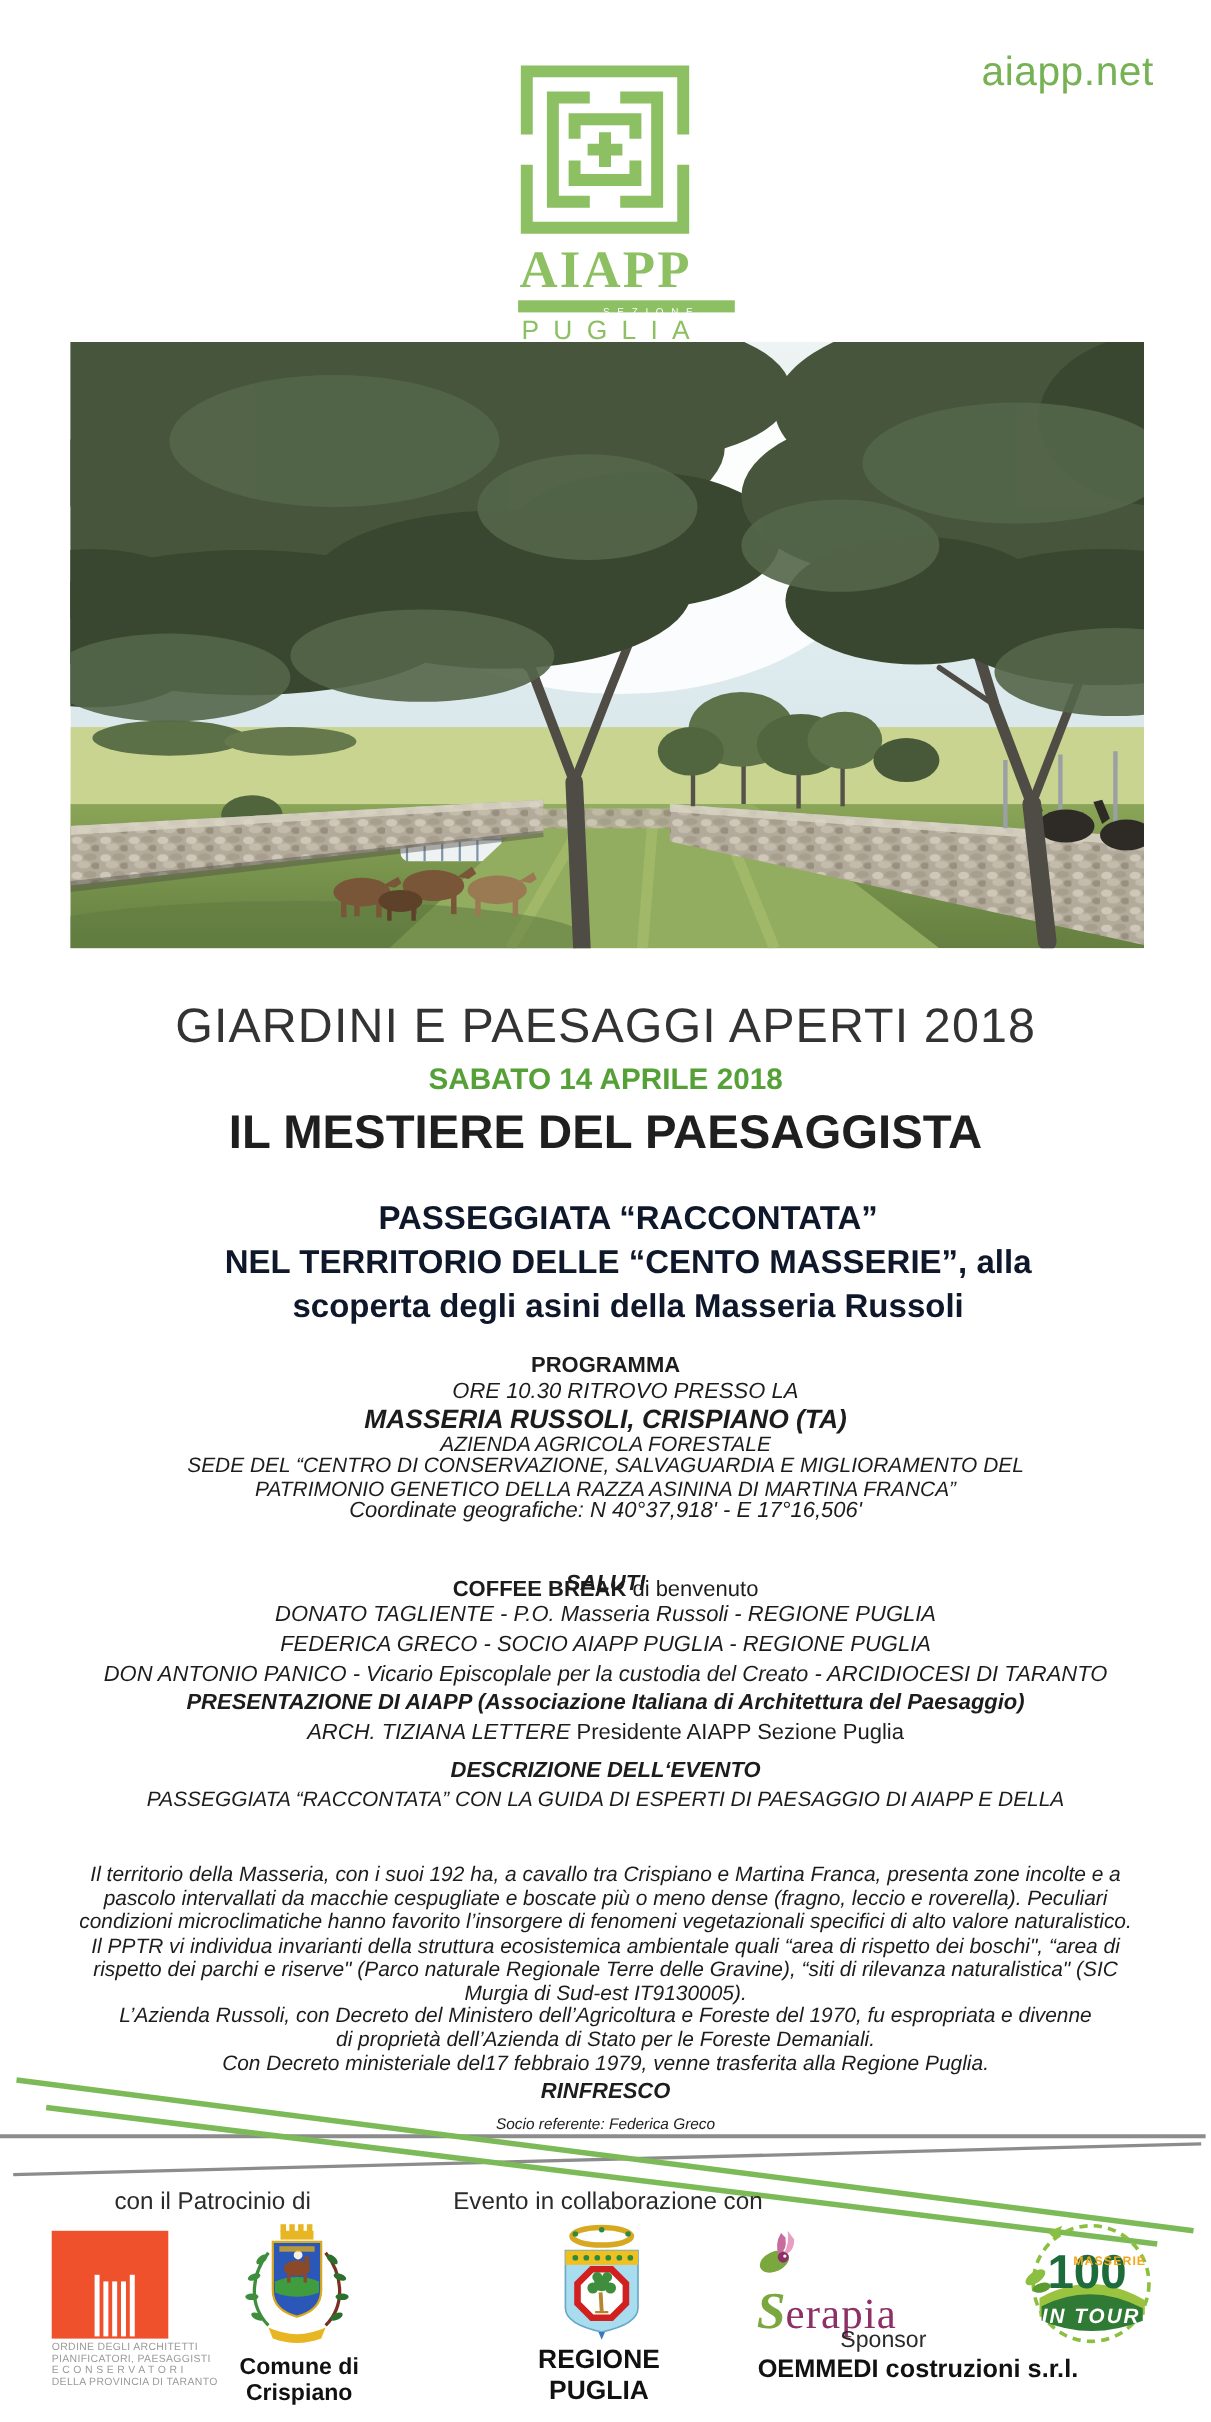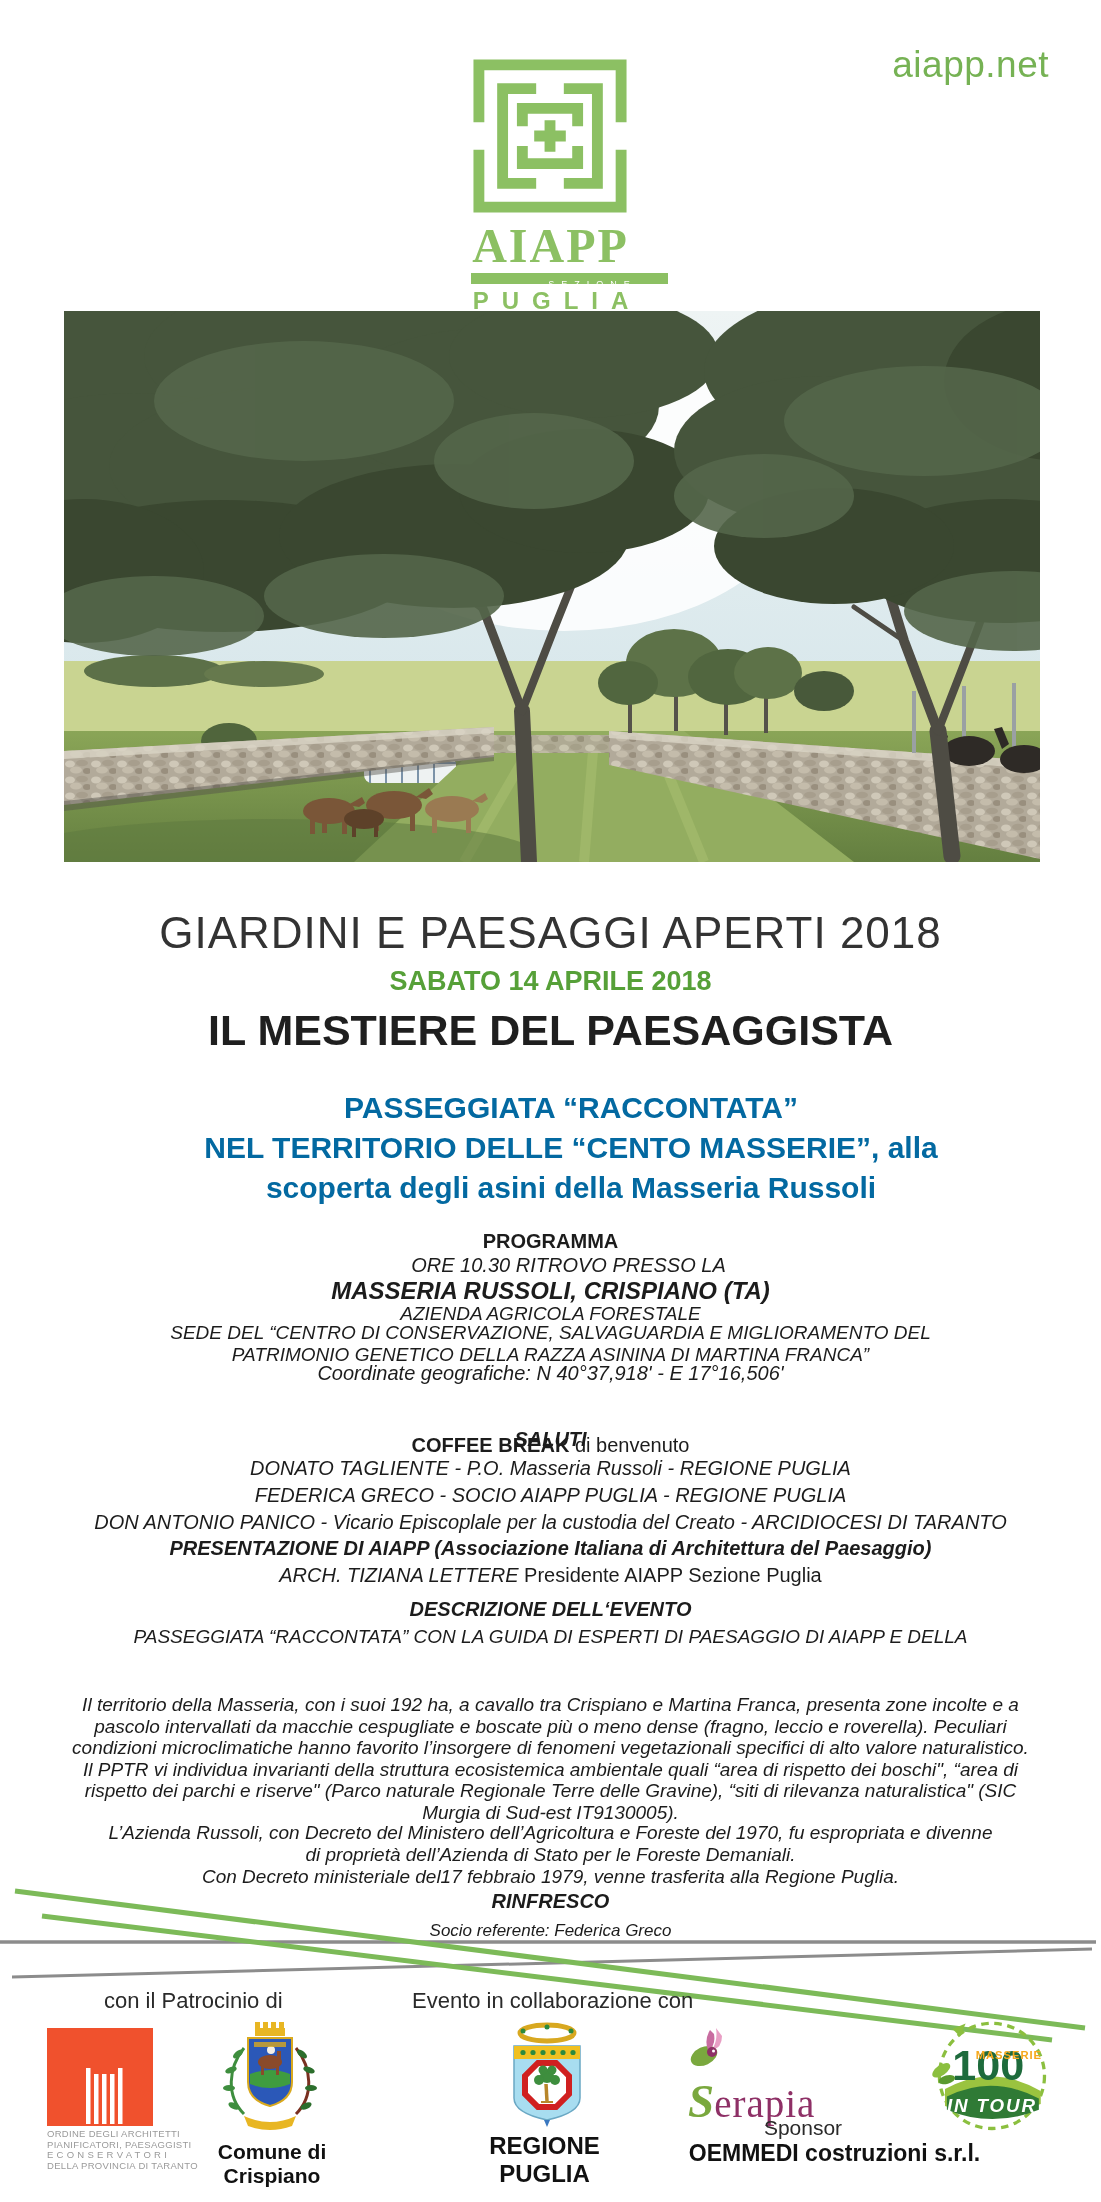--- a/index.html
+++ b/index.html
@@ -5,37 +5,37 @@
   html,body{margin:0;padding:0;background:#ffffff;}
   body{font-family:"Liberation Sans",sans-serif;color:#2e2e2e;}
   #page{position:relative;width:1101px;height:2202px;background:#ffffff;overflow:hidden;margin:0 auto;}
   .abs{position:absolute;}
   .ctr{left:0;right:0;text-align:center;}
   
   .site{top:44px;right:52px;font-size:37px;color:#76b254;letter-spacing:.5px;}
   .logo-acronym{top:218px;font-family:"Liberation Serif",serif;font-weight:700;font-size:48px;color:#8cc063;letter-spacing:2px;}
   .logo-bar{top:273px;left:471px;width:158px;height:11px;background:#8cc063;text-align:center;padding-left:39px;}
   .logo-bar span{color:#ffffff;font-size:9px;letter-spacing:7px;line-height:11px;display:inline-block;padding-left:7px;}
-  .logo-region{top:287px;font-size:24px;color:#8cc063;letter-spacing:13px;text-indent:13px;font-weight:700;}
+  .logo-region{top:287px;font-size:24px;color:#8cc063;letter-spacing:13px;text-indent:13px;font-weight:400;}
   
   .title-main{top:908px;font-size:44px;color:#333333;letter-spacing:1px;}
   .title-date{top:966px;font-size:27px;font-weight:700;color:#56a038;}
   .title-sub{top:1006px;font-size:43px;font-weight:700;color:#1f1f1f;}
-  .theme{top:1088px;font-size:30px;font-weight:700;color:#0369a1;line-height:40px;margin-left:41px;}
+  .theme{top:1088px;font-size:30px;font-weight:700;color:#0f172a;line-height:40px;margin-left:41px;}
   
   .pline{left:0;right:0;text-align:center;font-size:20px;color:#1c1c1c;}
   .it{font-style:italic;}
   .bd{font-weight:700;}
   .venue{font-size:24px;}
   .seat{font-size:19px;line-height:22px;max-width:832px;margin:0 auto;}
   .desc{font-size:19px;font-style:italic;line-height:21.5px;color:#1c1c1c;}
   .dmax{max-width:965px;margin:0 auto;}
   .p2max{max-width:900px;margin:0 auto;}
   .p4max{max-width:890px;margin:0 auto;}
-  .referent{font-size:17px;}
+  .referent{font-size:14px;}
   
   .flabel{font-size:22px;color:#2a2a2a;}
   .ordine-text{top:2129px;left:47px;width:160px;font-size:9.5px;line-height:10.5px;color:#9a9a9a;letter-spacing:.3px;}
   .crispiano-label{top:2140px;left:182px;width:180px;text-align:center;font-weight:700;font-size:21px;color:#111;}
   .regione-label{top:2132px;left:452px;width:185px;text-align:center;font-weight:700;font-size:24px;color:#111;}
   .sponsor-label{top:2116px;left:703px;width:200px;text-align:center;font-size:21px;color:#2a2a2a;}
   .sponsor-name{top:2140px;left:637px;width:395px;text-align:center;font-weight:700;font-size:23px;color:#111;}
   .serapia{top:2022px;left:688px;width:160px;height:56px;}
   .serapia .s{font-family:"Liberation Serif",serif;font-style:italic;font-weight:700;font-size:47px;color:#7aa83e;}
   .serapia .rest{font-family:"Liberation Serif",serif;font-size:39px;color:#8e3066;letter-spacing:1px;}

